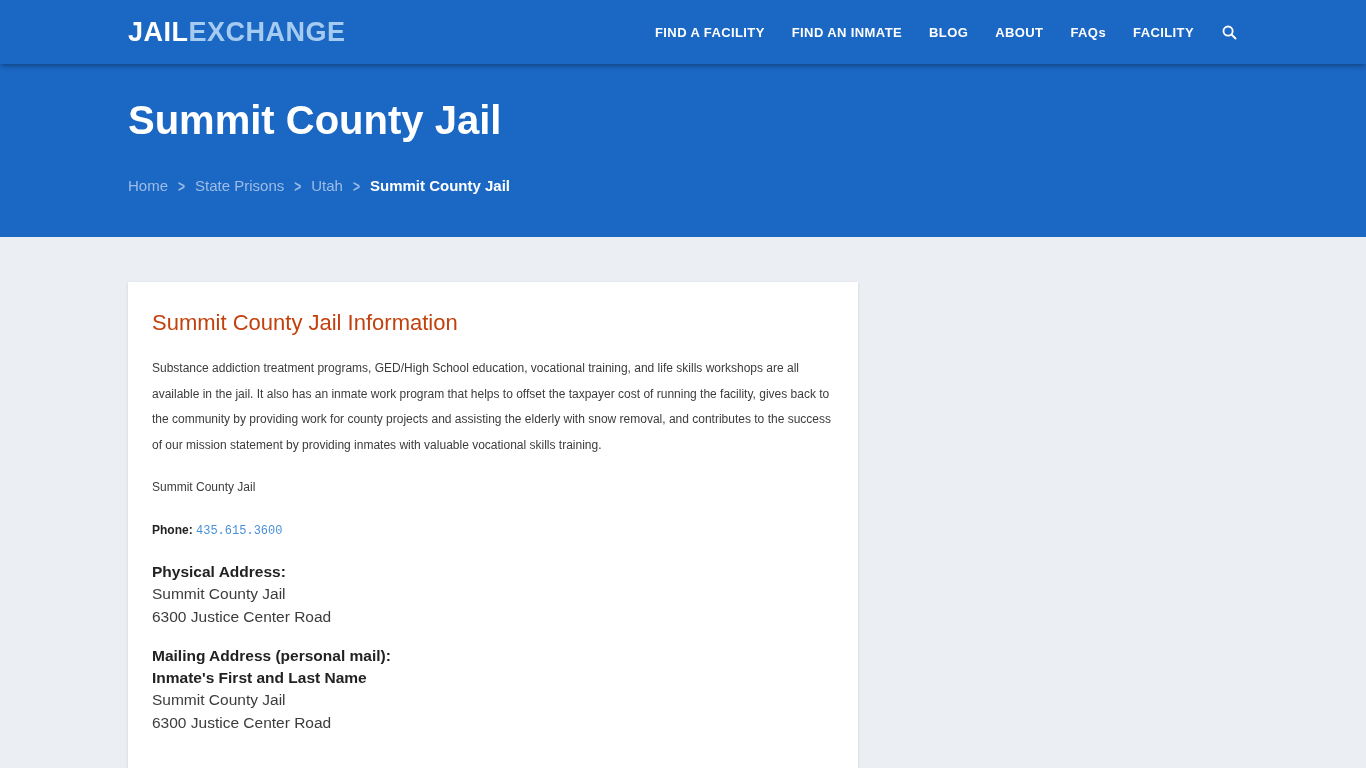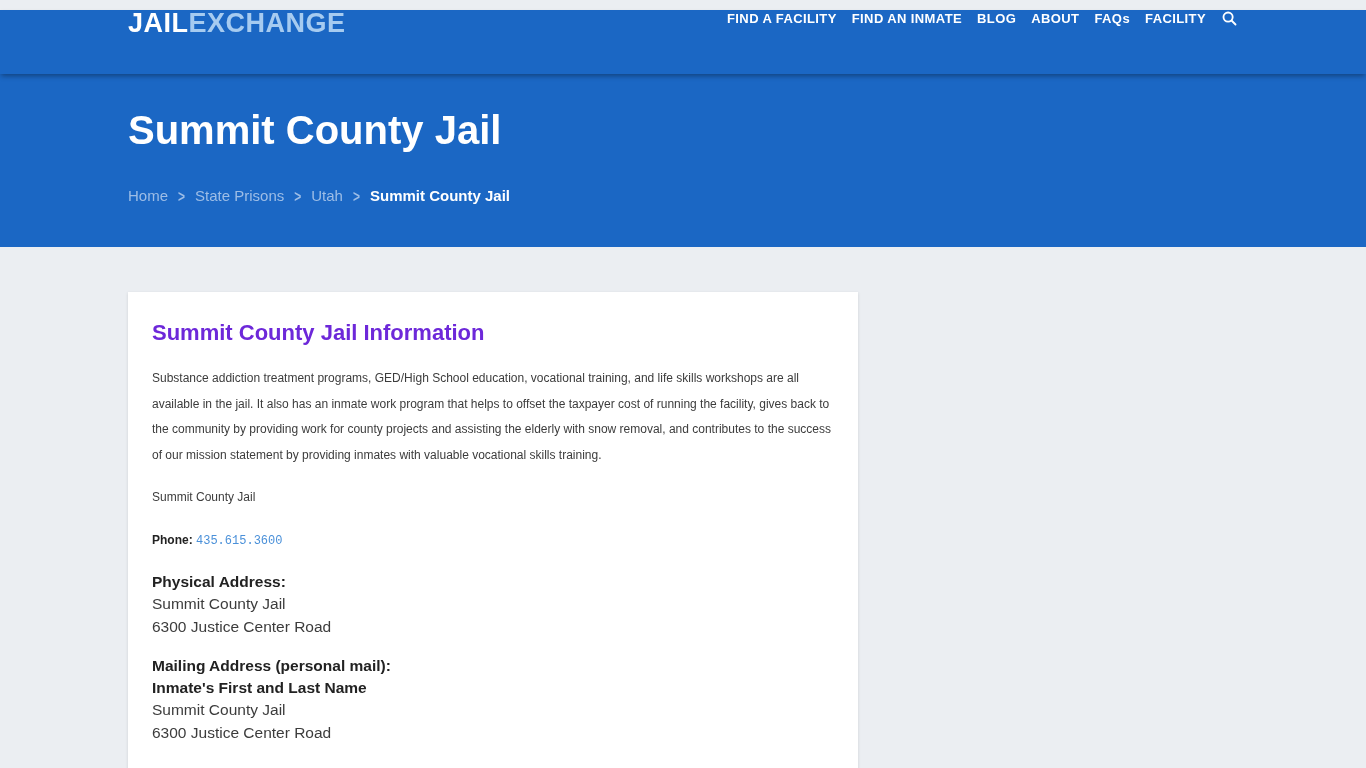--- a/index.html
+++ b/index.html
@@ -10,25 +10,25 @@
     font-family: "Liberation Sans", sans-serif;
   }
   .container { width: 1110px; margin: 0 auto; }
 
   
   .site-header {
     height: 64px; background: #1b67c4;
     position: relative; z-index: 2;
     box-shadow: 0 3px 5px -1px rgba(0,0,0,0.35);
   }
-  .header-inner { display: flex; align-items: flex-start; justify-content: space-between; height: 100%; margin-top: 10px; }
+  .header-inner { display: flex; align-items: center; justify-content: space-between; height: 100%; }
   .logo { text-decoration: none; font-size: 27px; font-weight: bold; letter-spacing: 0.5px; line-height: 1; cursor: pointer; }
   .logo .jail { color: #ffffff; }
   .logo .exchange { color: #a6cbf0; }
-  .main-nav { display: flex; align-items: center; gap: 15px; }
+  .main-nav { display: flex; align-items: center; gap: 27px; }
   .main-nav a {
     color: #ffffff; text-decoration: none;
     font-size: 13px; font-weight: bold; letter-spacing: 0.4px;
     cursor: pointer; white-space: nowrap;
   }
   .search-btn { display: flex; align-items: center; cursor: pointer; }
 
   
   .hero { background: #1b67c4; height: 173px; padding-top: 33px; }
   .hero h1 { margin: 0; color: #ffffff; font-size: 40px; font-weight: bold; line-height: 1.15; }
@@ -37,21 +37,21 @@
   .breadcrumb .sep { color: #9dbde6; margin: 0 10px; font-size: 12px; font-weight: bold; transform: scaleY(1.4); }
   .breadcrumb .current { color: #ffffff; font-weight: bold; }
 
   
   .content { display: flex; align-items: flex-start; gap: 31px; padding-top: 45px; }
   .card {
     width: 730px; min-height: 620px; background: #ffffff;
     box-shadow: 0 1px 3px rgba(0,0,0,0.12);
     padding: 28px 24px 40px 24px;
   }
-  .card h2 { margin: 0 0 20px 0; font-size: 22px; font-weight: bold; color: #6d28d9; }
+  .card h2 { margin: 0 0 20px 0; font-size: 22px; font-weight: normal; color: #c2410c; }
   .card p { margin: 0 0 17px 0; font-size: 12px; line-height: 25.5px; color: #3c3c3c; }
   .card .addr { line-height: 22.3px; margin-bottom: 17px; }
   .card .addr .line { font-size: 15.5px; color: #3c3c3c; }
   .card strong { color: #222222; }
   .phone-link { color: #4a90d9; text-decoration: none; cursor: pointer; font-family: Liberation Mono, monospace; }
 
   
   .sidebar { width: 348px; }
   .accordion-item {
     height: 55px; background: #ffffff;

